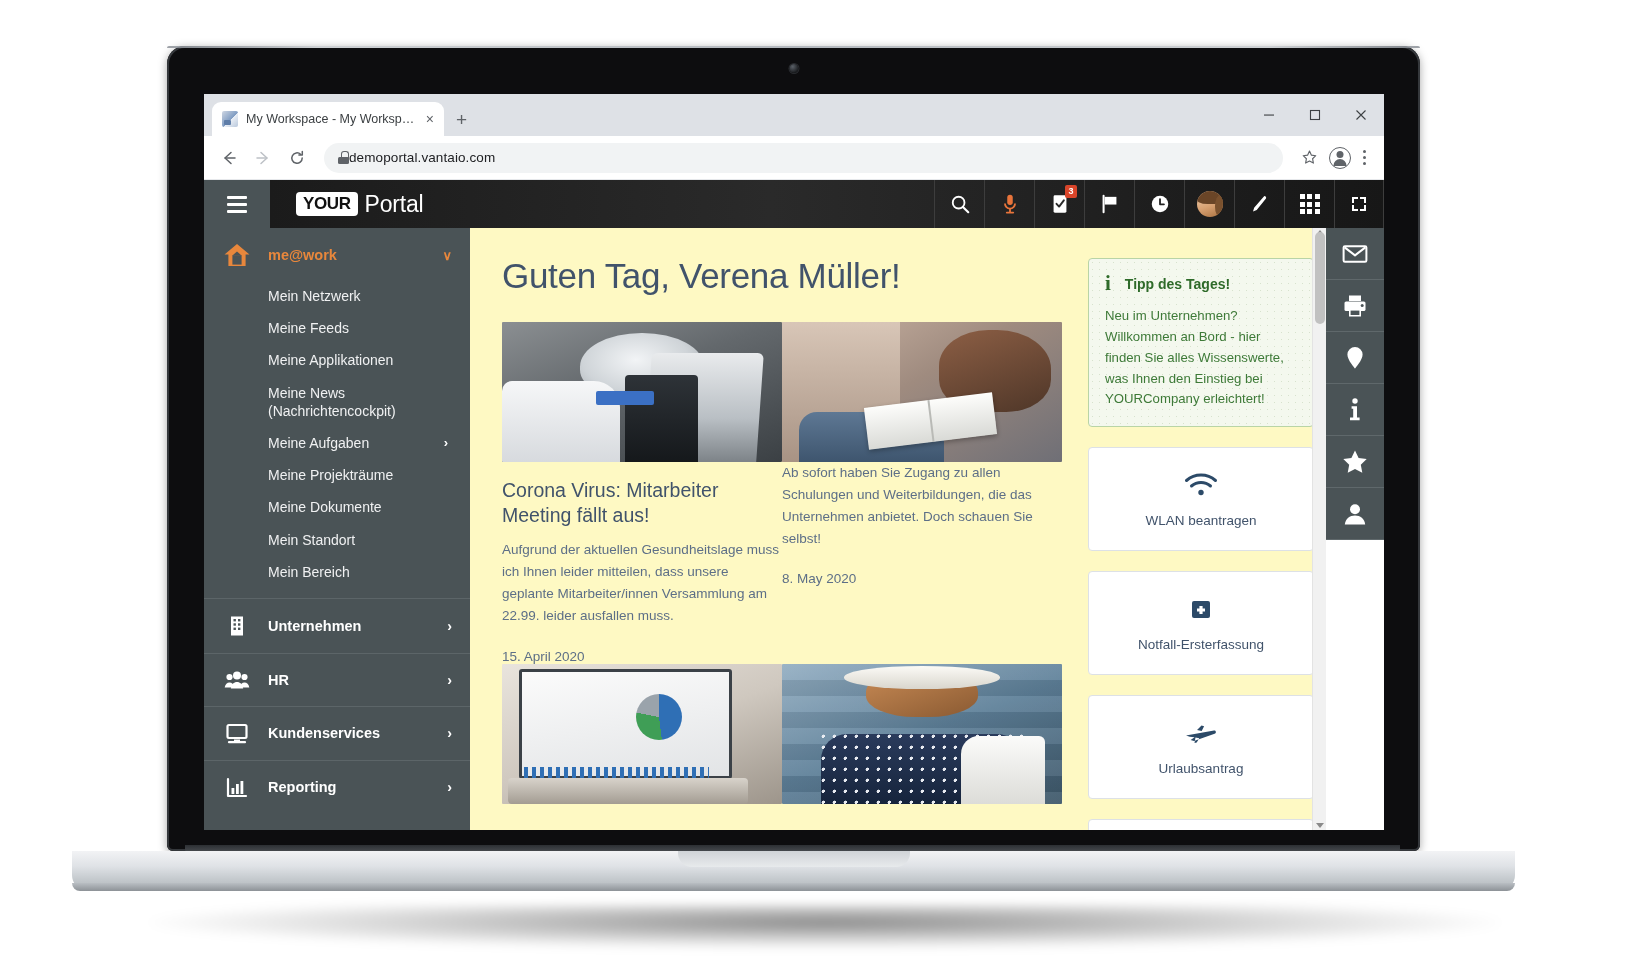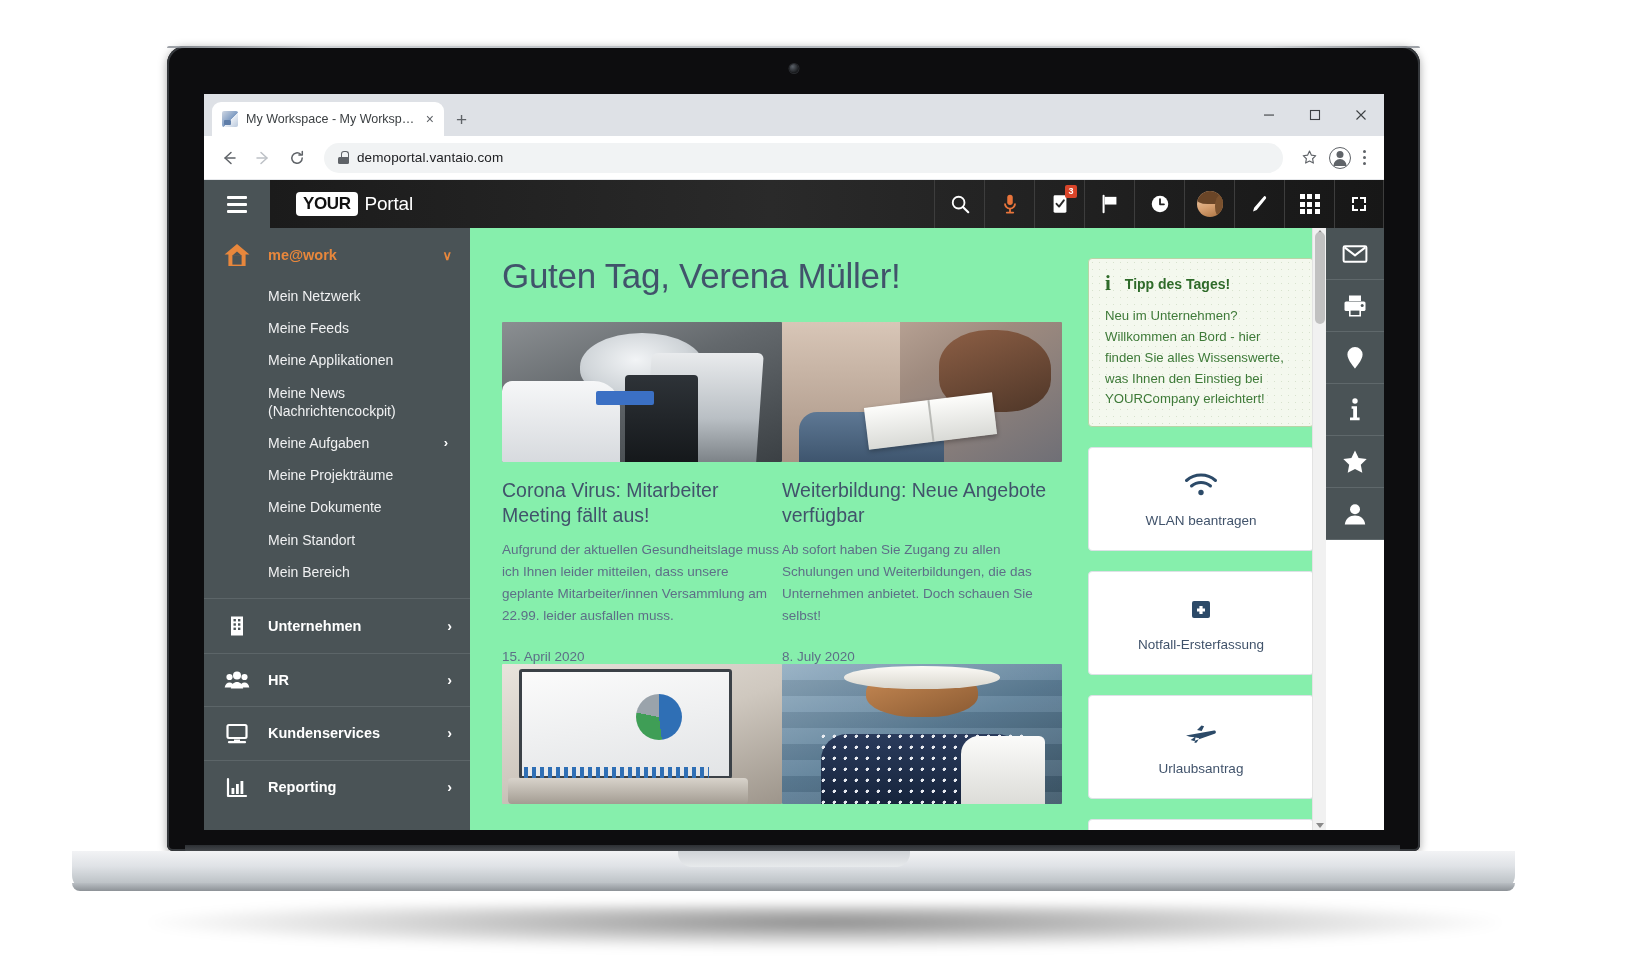--- a/index.html
+++ b/index.html
@@ -104,21 +104,21 @@
   
   .toolbar {
     height:44px; background:#ffffff; display:flex; align-items:center;
     padding:0 10px; gap:4px; border-bottom:1px solid #e6e8eb;
   }
   .tb-icon { width:30px; height:30px; display:flex; align-items:center; justify-content:center;
              color:#5f6368; }
   .tb-icon.fwd { color:#bdc1c6; }
   .omnibox {
     flex:1; height:30px; background:#f1f3f4; border-radius:15px;
-    display:flex; align-items:center; gap:8px; padding:0 14px; margin:0 8px;
+    display:flex; align-items:center; gap:0; padding:0 14px; margin:0 8px;
   }
   .lock { width:11px; height:13px; position:relative; flex:0 0 11px; }
   .lock:before{ content:""; position:absolute; left:0; bottom:0; width:11px; height:7px;
                 background:#5f6368; border-radius:1.5px; }
   .lock:after{ content:""; position:absolute; left:2.5px; top:0; width:6px; height:7px;
                border:1.6px solid #5f6368; border-bottom:none; border-radius:3px 3px 0 0; }
   .url { font-size:13.5px; color:#202124; letter-spacing:.1px; }
   .star-ic { color:#5f6368; }
   .profile-ic {
     width:22px; height:22px; border-radius:50%;
@@ -148,21 +148,21 @@
   .brandbar {
     flex:1; background:linear-gradient(90deg,#1b1b1b 0%, #2a2a2a 45%, #171717 100%);
     display:flex; align-items:center; justify-content:space-between; padding-left:26px;
   }
   .logo { display:flex; align-items:center; gap:7px; }
   .logo-box {
     background:#fff; color:#111; font-weight:bold; font-size:17px;
     padding:2px 7px; border-radius:4px; letter-spacing:-0.4px;
     font-family:"Liberation Sans", sans-serif;
   }
-  .logo-word { color:#fff; font-size:19px; letter-spacing:-0.2px; }
+  .logo-word { color:#fff; font-size:23px; letter-spacing:-0.2px; }
   .hdr-icons { display:flex; align-items:stretch; height:48px; }
   .hdr-ic {
     width:50px; display:flex; align-items:center; justify-content:center;
     border-left:1px solid #3d3d3d; position:relative; color:#fff;
   }
   .hdr-ic:last-child { border-right:1px solid #3d3d3d; }
   .hdr-ic.mic { color:#e8743b; }
   .badge {
     position:absolute; top:5px; right:7px; background:#d9452a; color:#fff;
     font-size:9px; line-height:1; padding:2px 3.5px; border-radius:2px; font-weight:bold;
@@ -203,21 +203,21 @@
   .subitem .chev-r { color:#fff; font-size:13px; font-weight:bold; padding-right:4px; }
   .navgroup {
     display:flex; align-items:center; gap:16px; padding:16px 18px;
     border-top:1px solid #5c6568; color:#fff; font-size:14.5px; font-weight:bold;
   }
   .navgroup .gi { width:30px; flex:0 0 30px; display:flex; justify-content:center; }
   .navgroup .lbl { flex:1; }
   .navgroup .chev-r { font-size:14px; font-weight:bold; }
 
   
-  .content { flex:1; background:#86efac; padding:48px 0 4px 0; position:relative; overflow:hidden; }
+  .content { flex:1; background:#fef9c3; padding:48px 0 4px 0; position:relative; overflow:hidden; }
   .content-inner { display:flex; padding:28px 22px 0 32px; gap:26px; }
   .main-col { width:560px; flex:0 0 560px; }
   .greeting {
     font-size:35px; color:#41536b; font-weight:normal; letter-spacing:-0.3px;
     margin-bottom:26px; white-space:nowrap;
   }
   .news-grid { display:grid; grid-template-columns:1fr 1fr; }
   .news-card { }
   .news-img { width:100%; height:140px; border-radius:1px; position:relative; overflow:hidden; }
 
@@ -614,23 +614,22 @@
                 <h2 class="news-title">Corona Virus: Mitarbeiter Meeting fällt aus!</h2>
                 <p class="news-text">Aufgrund der aktuellen Gesundheitslage muss ich Ihnen leider mitteilen, dass unsere geplante Mitarbeiter/innen Versammlung am 22.99. leider ausfallen muss.</p>
                 <div class="news-date">15. April 2020</div>
               </div>
 
               <div class="news-card">
                 <div class="news-img img-read">
                   <span class="read-jeans"></span>
                     <span class="read-book"></span>
                 </div>
-                <h2 class="news-title">Weiterbildung: Neue Angebote verfügbar</h2>
                 <p class="news-text">Ab sofort haben Sie Zugang zu allen Schulungen und Weiterbildungen, die das Unternehmen anbietet. Doch schauen Sie selbst!</p>
-                <div class="news-date">8. July 2020</div>
+                <div class="news-date">8. May 2020</div>
               </div>
 
               <div class="news-card">
                 <div class="news-img img-chart">
                   <span class="chart-pie"></span>
                     <span class="chart-bars"></span>
                     <span class="kbd"></span>
                 </div>
               </div>
 

